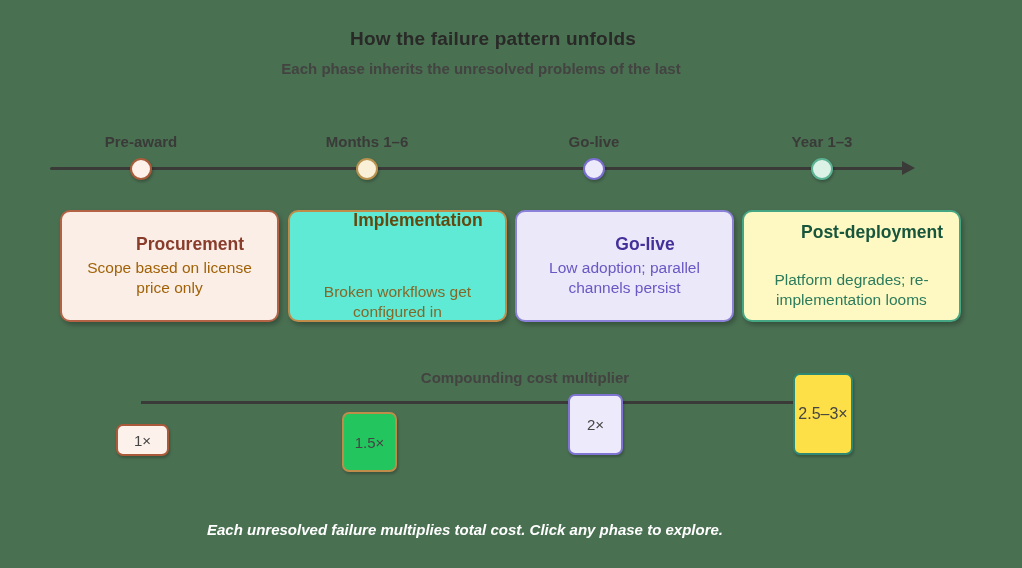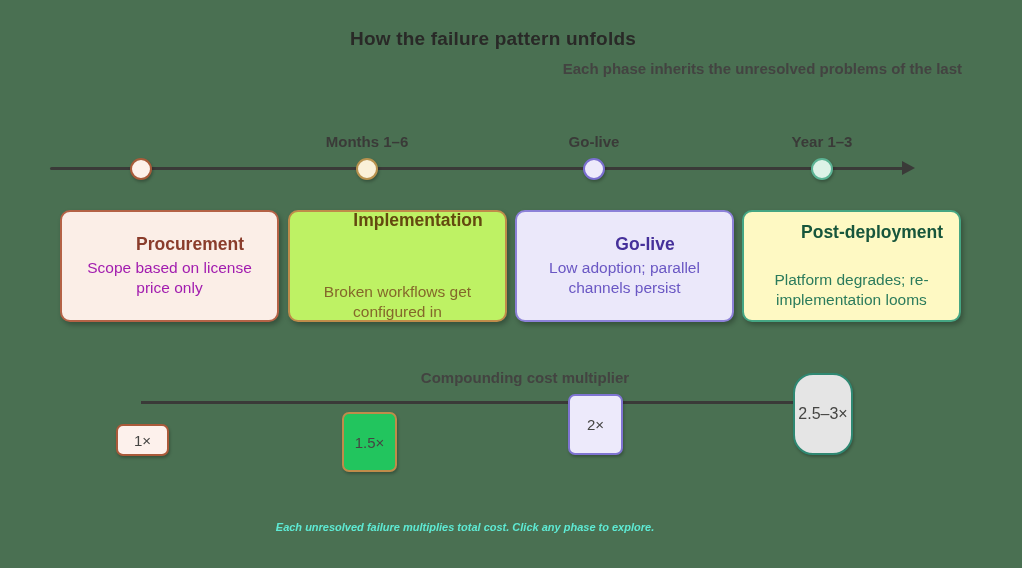--- a/index.html
+++ b/index.html
@@ -7,21 +7,21 @@
     position:relative;width:1022px;height:568px;
     background:#4A7052;overflow:hidden;
     font-family:"Liberation Sans","DejaVu Sans",sans-serif;
   }
   
   .title{
     position:absolute;left:12px;top:28px;width:962px;text-align:center;
     font-size:19px;font-weight:700;color:#292927;letter-spacing:.2px;
   }
   .subtitle{
-    position:absolute;left:0;top:60px;width:962px;text-align:right;
+    position:absolute;left:0;top:60px;width:962px;text-align:center;
     font-size:15px;font-weight:600;color:#434341;
   }
   
   .tl-line{position:absolute;left:50px;top:167px;width:855px;height:3px;background:#3A3A38;border-radius:2px;}
   .tl-arrow{
     position:absolute;left:902px;top:161px;width:0;height:0;
     border-left:13px solid #3A3A38;border-top:7px solid transparent;border-bottom:7px solid transparent;
   }
   .tl-label{
     position:absolute;top:133px;width:160px;text-align:center;
@@ -38,59 +38,60 @@
   
   .card{
     position:absolute;top:210px;width:219px;height:112px;box-sizing:border-box;
     border:2px solid;border-radius:10px;cursor:pointer;
     display:flex;flex-direction:column;align-items:center;justify-content:center;
     box-shadow:2px 3px 5px rgba(0,0,0,.28);text-align:center;
   }
   .card-title{font-size:17.5px;font-weight:700;margin-bottom:3px;padding-left:41px;}
   .card-desc{font-size:15.5px;line-height:20px;max-width:190px;}
   .card-0{left:60px; background:#FBEEE7;border-color:#B46246;}
-  .card-0 .card-title{color:#8A3C2B;} .card-0 .card-desc{color:#a21caf;}
-  .card-1{left:288px;background:#bef264;border-color:#BF8C4A;gap:48px;}
+  .card-0 .card-title{color:#8A3C2B;} .card-0 .card-desc{color:#a16207;}
+  .card-1{left:288px;background:#5eead4;border-color:#BF8C4A;gap:48px;}
   .card-1 .card-title{color:#63490F;} .card-1 .card-desc{color:#84682A;}
   .card-2{left:515px;background:#EBE8FA;border-color:#8C81D8;}
   .card-2 .card-title{color:#45309A;} .card-2 .card-desc{color:#6A57C4;}
   .card-3{left:742px;background:#fef9c3;border-color:#45A683;gap:24px;}
   .card-3 .card-title{color:#17563C;} .card-3 .card-desc{color:#2B7B5C;}
   
   .mult-label{
     position:absolute;left:0;top:369px;width:962px;text-align:center;
     font-size:15px;font-weight:700;color:#434341;margin-left:44px;
   }
   .mult-line{position:absolute;left:141px;top:401px;width:653px;height:3px;background:#3A3A38;}
   .step{
     position:absolute;box-sizing:border-box;border:2px solid;border-radius:7px;
     display:flex;align-items:center;justify-content:center;
     font-size:15px;color:#454543;box-shadow:1px 2px 3px rgba(0,0,0,.25);z-index:2;
   }
   .step-0{left:116px;top:424px;width:53px;height:32px;background:#FDF1EC;border-color:#AA5A3A;}
   .step-1{left:342px;top:412px;width:55px;height:60px;background:#22c55e;border-color:#BF8C4A;}
   .step-2{left:568px;top:394px;width:55px;height:61px;background:#EDEAFB;border-color:#7F74D2;}
-  .step-3{left:793px;top:373px;width:60px;height:82px;background:#e5e5e5;border-color:#2F8872;font-size:16px;border-radius:20px;}
+  .step-3{left:793px;top:373px;width:60px;height:82px;background:#fde047;border-color:#2F8872;font-size:16px;}
   
   .footer{
     position:absolute;left:0;top:521px;width:930px;text-align:center;
-    font-size:11px;font-style:italic;font-weight:600;color:#5eead4;
+    font-size:15px;font-style:italic;font-weight:600;color:#ffffff;
   }
 </style>
 </head>
 <body>
 
 <div class="canvas">
 
   <div class="title">How the failure pattern unfolds</div>
   <div class="subtitle">Each phase inherits the unresolved problems of the last</div>
 
   <div class="tl-line"></div>
   <div class="tl-arrow"></div>
 
+  <div class="tl-label lbl-0">Pre-award</div>
   <div class="tl-label lbl-1">Months 1–6</div>
   <div class="tl-label lbl-2">Go-live</div>
   <div class="tl-label lbl-3">Year 1–3</div>
 
   <div class="tl-dot dot-0"></div>
   <div class="tl-dot dot-1"></div>
   <div class="tl-dot dot-2"></div>
   <div class="tl-dot dot-3"></div>
 
   <div class="card card-0">

